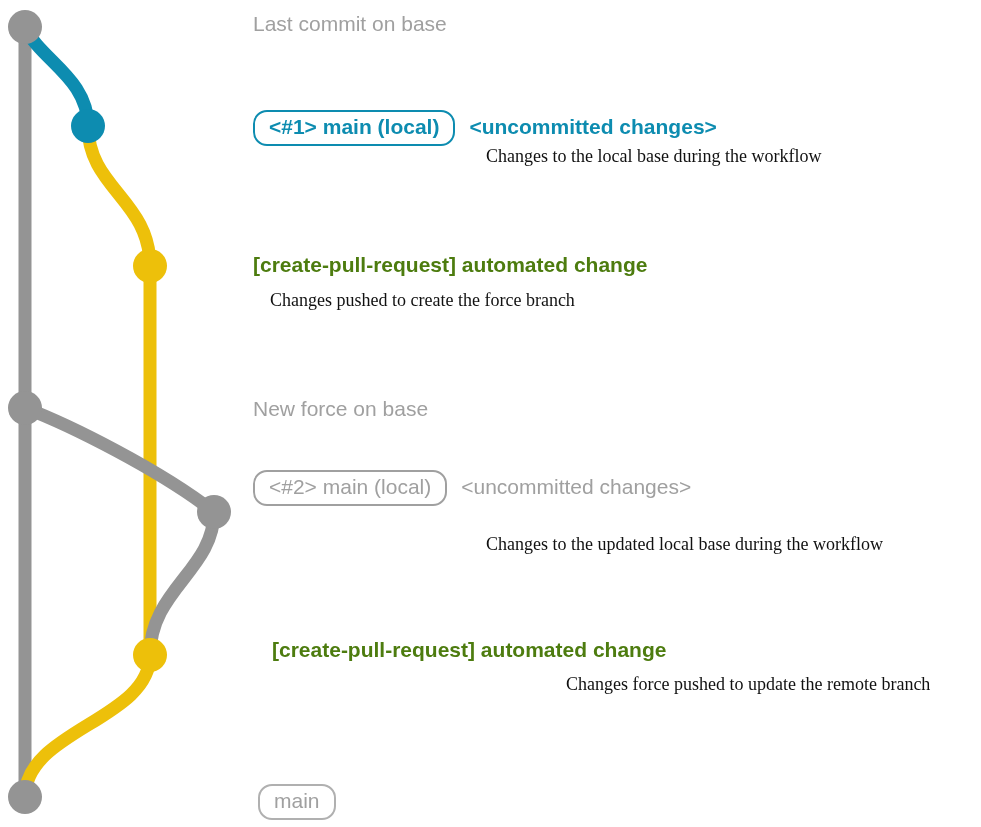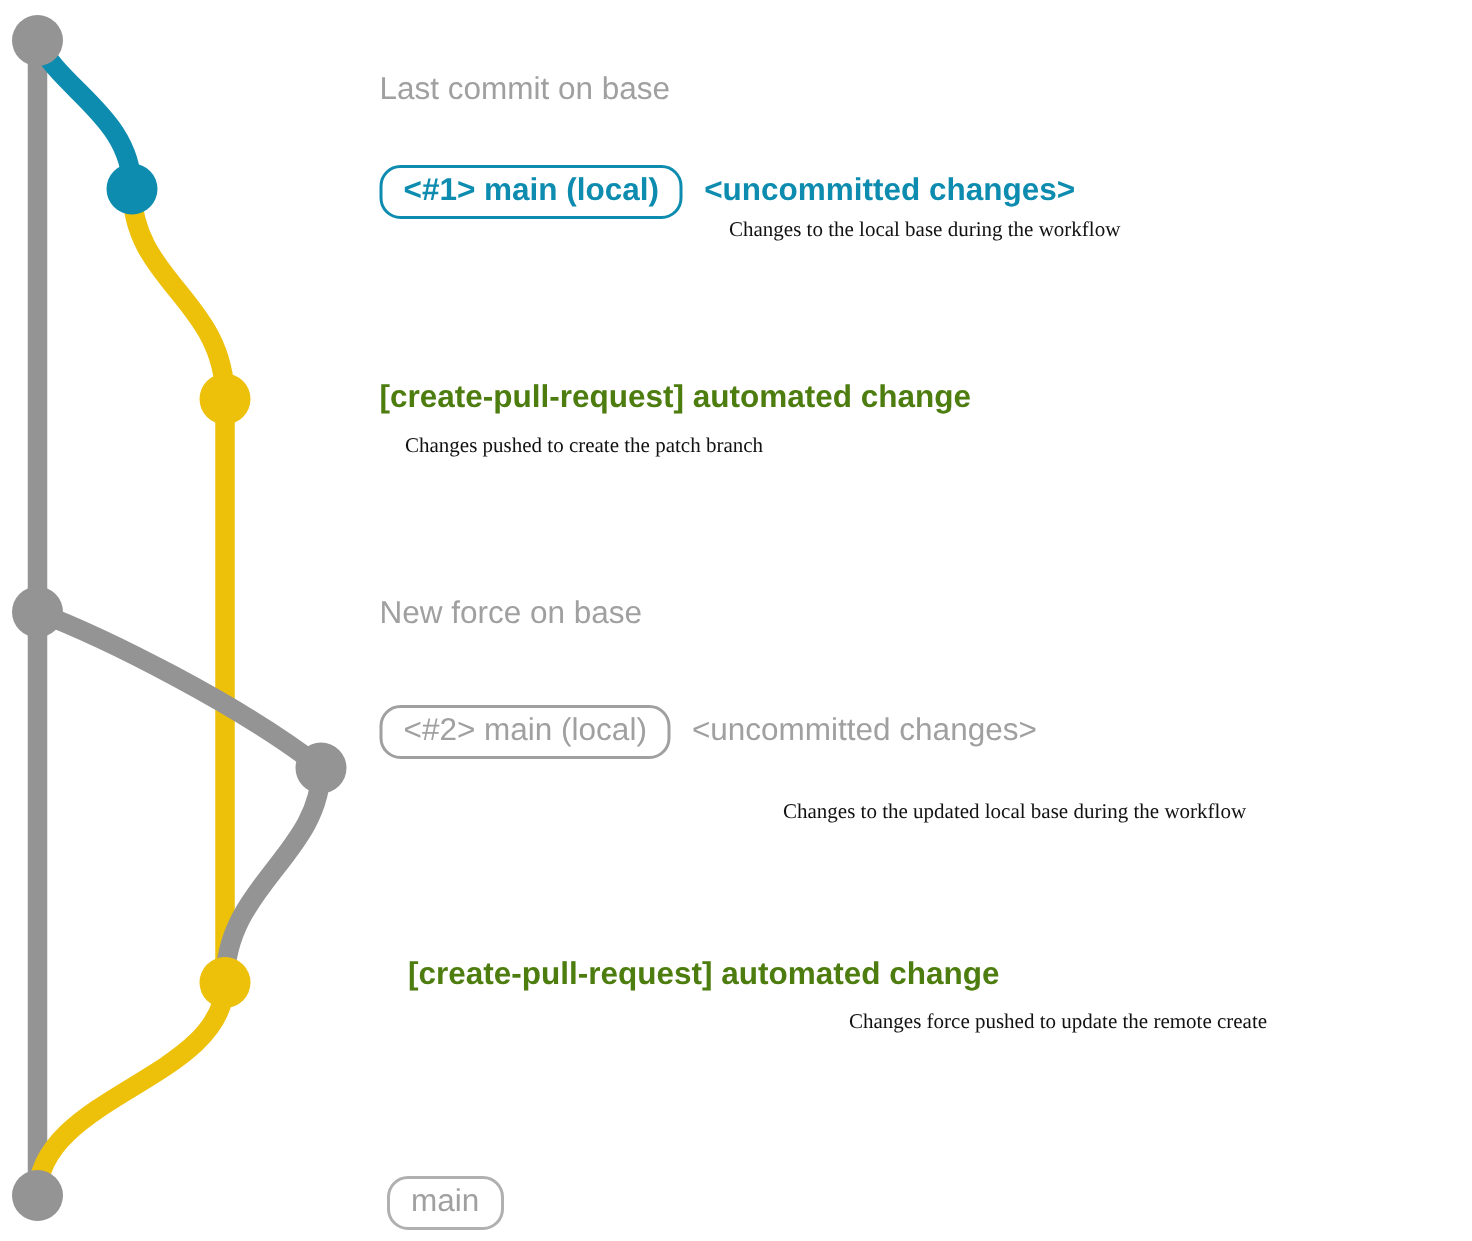--- a/index.html
+++ b/index.html
@@ -56,21 +56,21 @@
   }
   .subject.blue   { color: #0d8cb0; font-weight: 700; }
   .subject.grey   { color: #a0a0a0; font-weight: 400; }
   .subject.yellow { color: #4d7c0f; font-weight: 700; }
   .subject.plain-grey { color: #9a9a9a; font-weight: 400; }
 
   
   .desc {
     position: absolute;
     font-family: "Liberation Serif", serif;
-    font-size: 14px;
+    font-size: 18px;
     color: #111111;
     white-space: nowrap;
     line-height: 1.15;
   }
 
   .spacer { display: inline-block; width: 14px; }
 </style>
 </head>
 <body>
 
@@ -94,49 +94,49 @@
 
   <circle cx="25" cy="27" r="17" fill="#949494"></circle>
   <circle cx="88" cy="126" r="17" fill="#0d8cb0"></circle>
   <circle cx="150" cy="266" r="17" fill="#edc00a"></circle>
   <circle cx="25" cy="408" r="17" fill="#949494"></circle>
   <circle cx="214" cy="512" r="17" fill="#949494"></circle>
   <circle cx="150" cy="655" r="17" fill="#edc00a"></circle>
   <circle cx="25" cy="797" r="17" fill="#949494"></circle>
 </svg>
 
-<div class="row" style="left:253px; top:12px;margin-top:36px;">
+<div class="row" style="left:253px; top:12px;">
   <span class="subject grey">Last commit on base</span>
 </div>
 
 <div class="row" style="left:253px; top:110px;">
   <span class="pill blue">&lt;#1&gt; main (local)</span>
   <span class="spacer"></span>
   <span class="subject blue">&lt;uncommitted changes&gt;</span>
 </div>
 <div class="desc" style="left:486px; top:146px;">Changes to the local base during the workflow</div>
 
 <div class="row" style="left:253px; top:253px;">
   <span class="subject yellow">[create-pull-request] automated change</span>
 </div>
-<div class="desc" style="left:270px; top:290px;">Changes pushed to create the patch branch</div>
+<div class="desc" style="left:270px; top:290px;">Changes pushed to create the force branch</div>
 
 <div class="row" style="left:253px; top:397px;">
   <span class="subject grey">New force on base</span>
 </div>
 
 <div class="row" style="left:253px; top:470px;">
   <span class="pill grey">&lt;#2&gt; main (local)</span>
   <span class="spacer"></span>
   <span class="subject grey">&lt;uncommitted changes&gt;</span>
 </div>
-<div class="desc" style="left:486px; top:534px;margin-left:36px;">Changes to the updated local base during the workflow</div>
+<div class="desc" style="left:486px; top:534px;">Changes to the updated local base during the workflow</div>
 
 <div class="row" style="left:258px; top:638px;">
   <span class="spacer"></span>
   <span class="subject yellow">[create-pull-request] automated change</span>
 </div>
-<div class="desc" style="left:566px; top:674px;">Changes force pushed to update the remote create</div>
+<div class="desc" style="left:566px; top:674px;">Changes force pushed to update the remote branch</div>
 
 <div class="row" style="left:258px; top:784px;">
   <span class="pill grey-main">main</span>
   <span class="spacer"></span>
 </div>
 
 </body></html>

